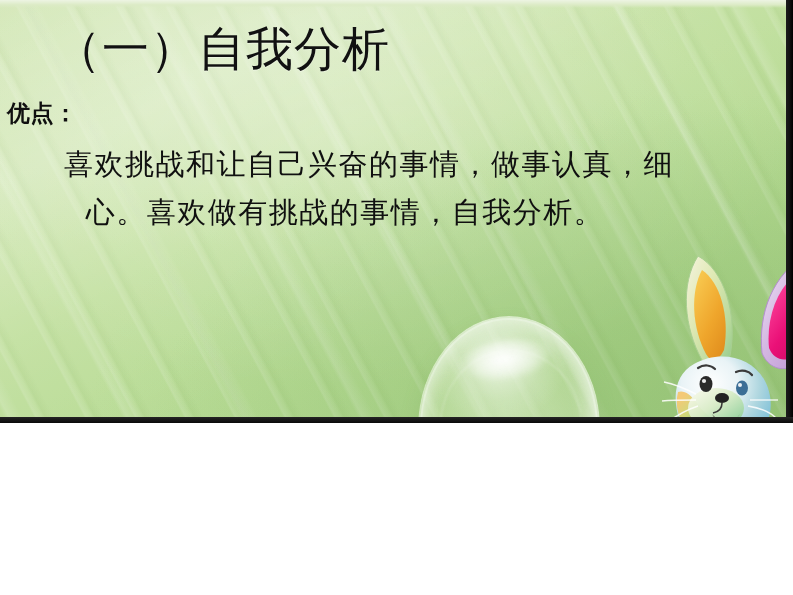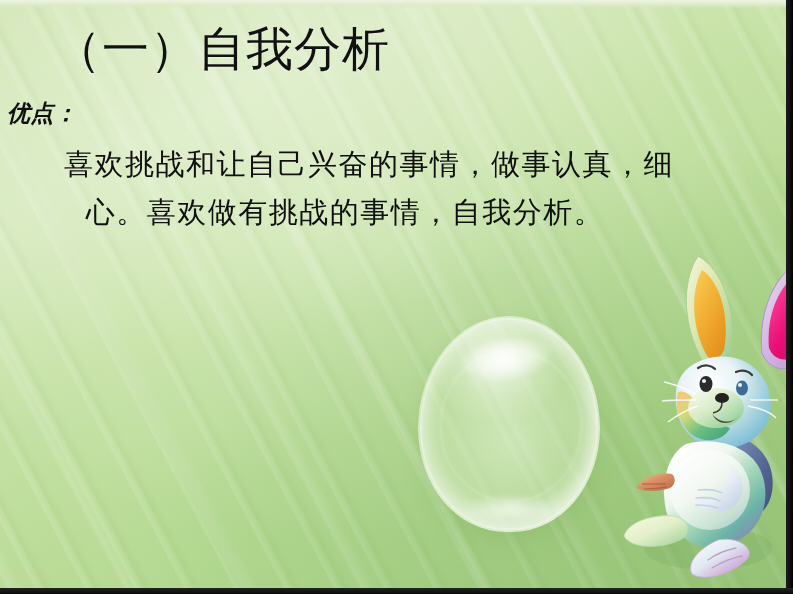--- a/index.html
+++ b/index.html
@@ -8,21 +8,21 @@
     background: #ffffff;
   }
   body {
     font-family: "DejaVu Sans", sans-serif;
   }
 
   
   #slide {
     position: relative;
     width: 793px;
-    height: 594px;
+    height: 423px;
     overflow: hidden;
     background: #f9a8d4;
     box-sizing: border-box;
   }
 
   
   .edge-right {
     position: absolute;
     top: 0; right: 0;
     width: 7px; height: 100%;
@@ -177,21 +177,20 @@
     letter-spacing: 1px;
     white-space: nowrap;
     z-index: 40;
     text-shadow: 0 1px 0 rgba(255,255,255,0.35);
   }
   .subhead {
     position: absolute;
     left: 7px;
     top: 100px;
     font-family: "Liberation Serif", "DejaVu Serif", serif;
-    font-style: italic;
     font-weight: bold;
     font-size: 23px;
     line-height: 1.2;
     color: #101010;
     letter-spacing: 0.5px;
     z-index: 40;
   }
   .body-text {
     position: absolute;
     left: 8px;

